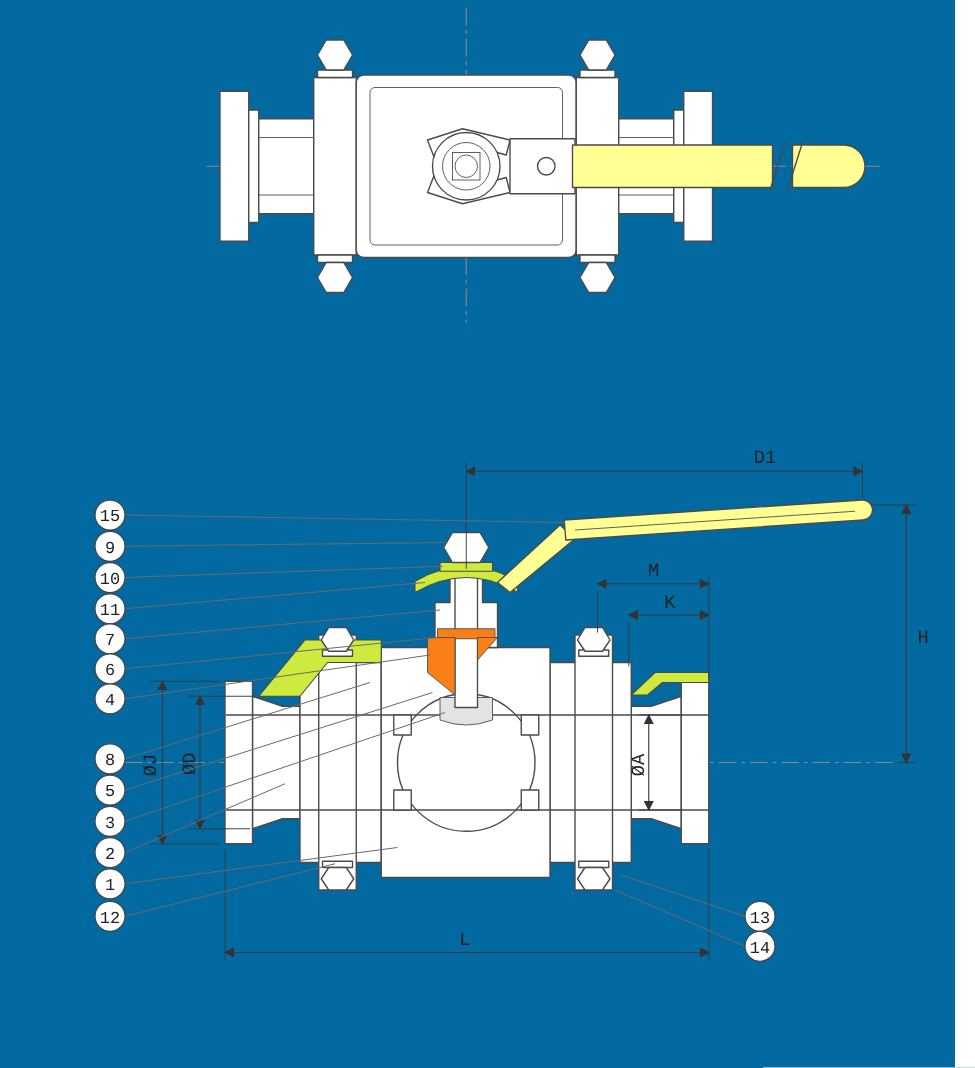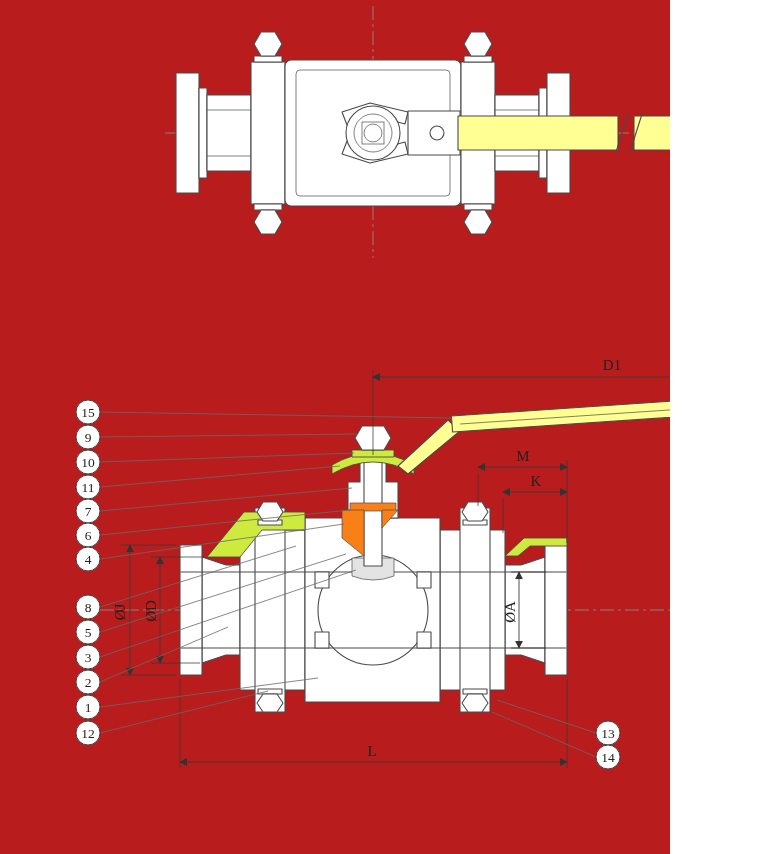--- a/index.html
+++ b/index.html
@@ -1,17 +1,17 @@
 <!DOCTYPE html>
 <html style="--line: #4a4a4a; --centerline: #8a8a8a; --dim: #3a3a3a; --handle-yellow: #FFFF94; --ferrule-green: #CFEA3F; --seat-orange: #F88017; --detail-gray: #E3E3E3;"><head>
 <meta charset="utf-8">
 <style>
   html,body{margin:0;padding:0;background:#ffffff}
-  .stage{position:relative;width:670px;height:854px;background:#b91c1c;
-         font-family:Liberation Serif, serif;overflow:hidden}
+  .stage{position:relative;width:764px;height:854px;background:#0369a1;
+         font-family:Liberation Mono, monospace;overflow:hidden}
   svg{display:block}
   .ln{fill:none;stroke:var(--line,#4a4a4a);stroke-width:1.1;stroke-linejoin:round;stroke-linecap:round}
   .lnthin{fill:none;stroke:var(--line,#4a4a4a);stroke-width:.7}
   .fillw{fill:#ffffff;stroke:var(--line,#4a4a4a);stroke-width:1.1;stroke-linejoin:round}
   .cl{fill:none;stroke:var(--centerline,#8a8a8a);stroke-width:.9;stroke-dasharray:14 4 3 4}
   .dim{fill:none;stroke:var(--dim,#3a3a3a);stroke-width:.9}
   .ext{fill:none;stroke:var(--dim,#3a3a3a);stroke-width:.75}
   .leader{fill:none;stroke:#6a6a6a;stroke-width:.8}
   .yellow{fill:var(--handle-yellow,#ffff94);stroke:var(--line,#4a4a4a);stroke-width:1.1;stroke-linejoin:round}
   .green{fill:var(--ferrule-green,#cfea3f);stroke:var(--line,#4a4a4a);stroke-width:.9;stroke-linejoin:round}

